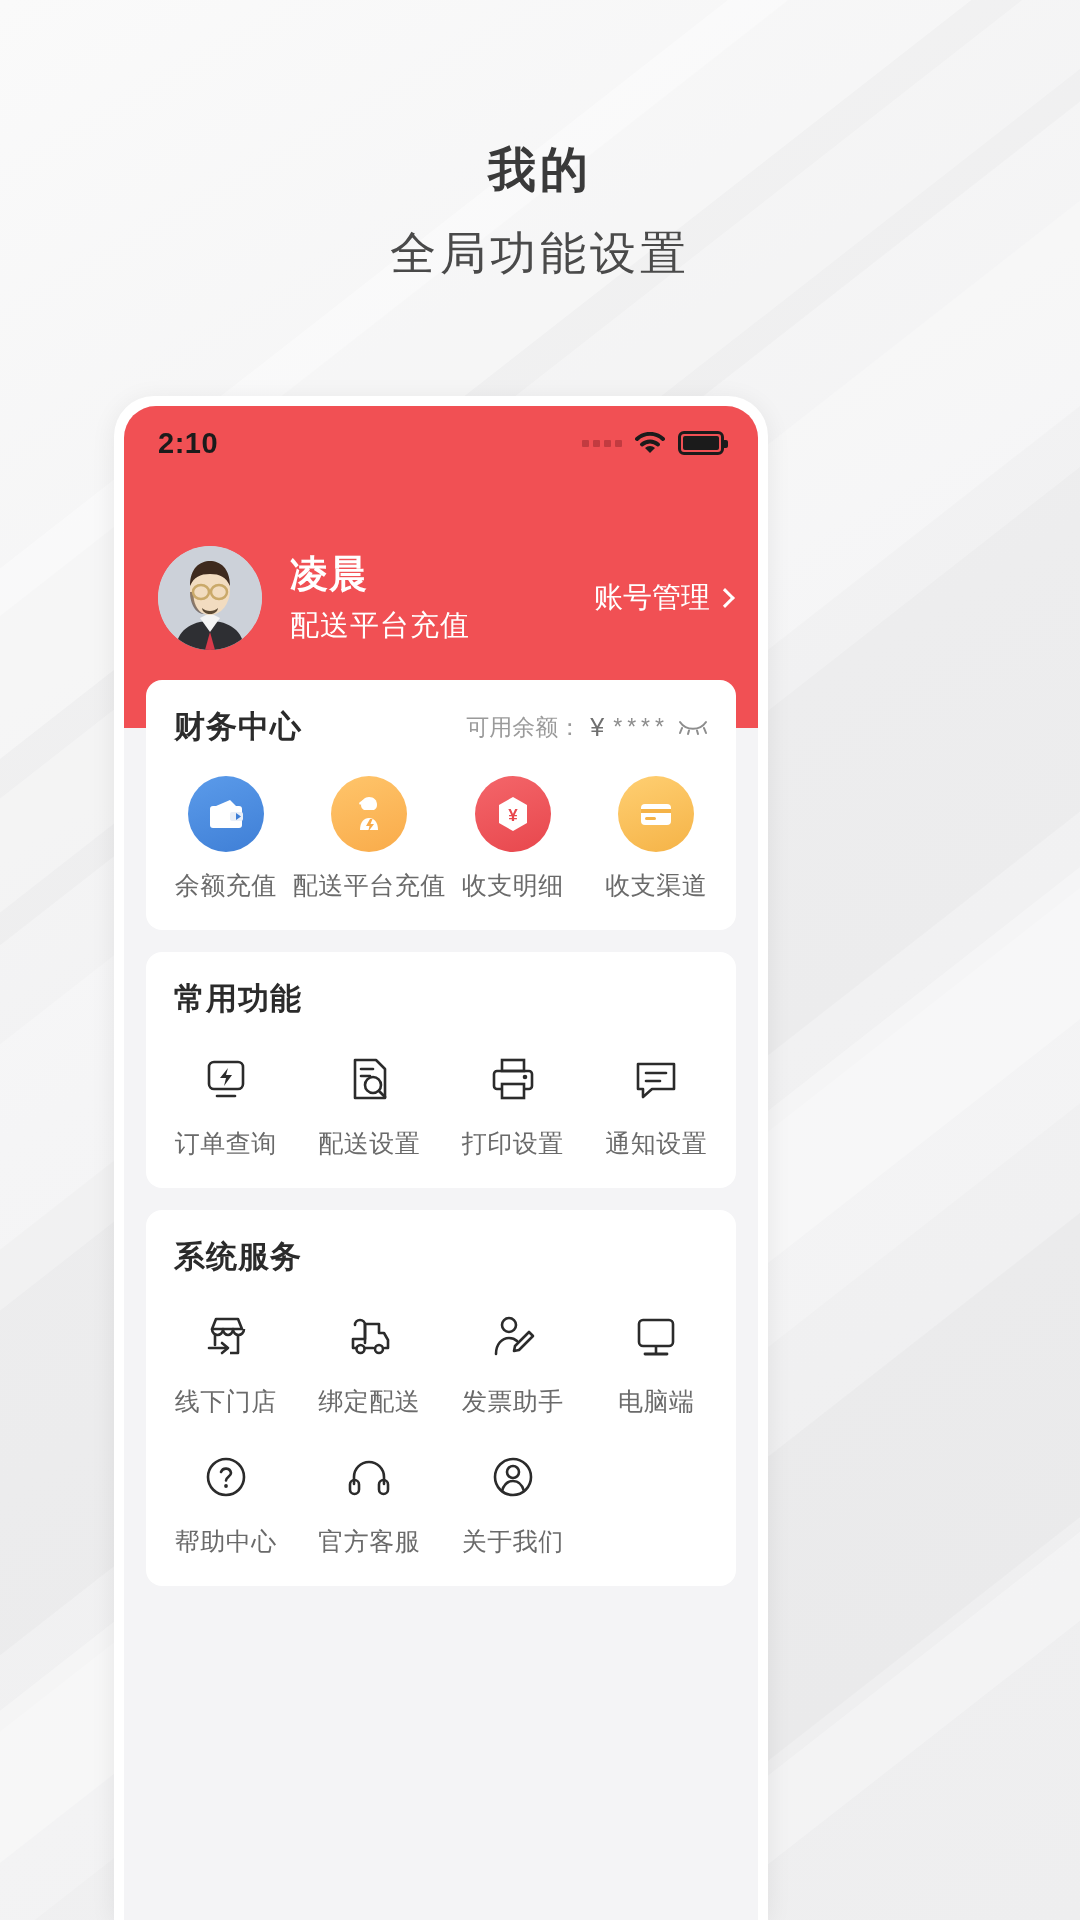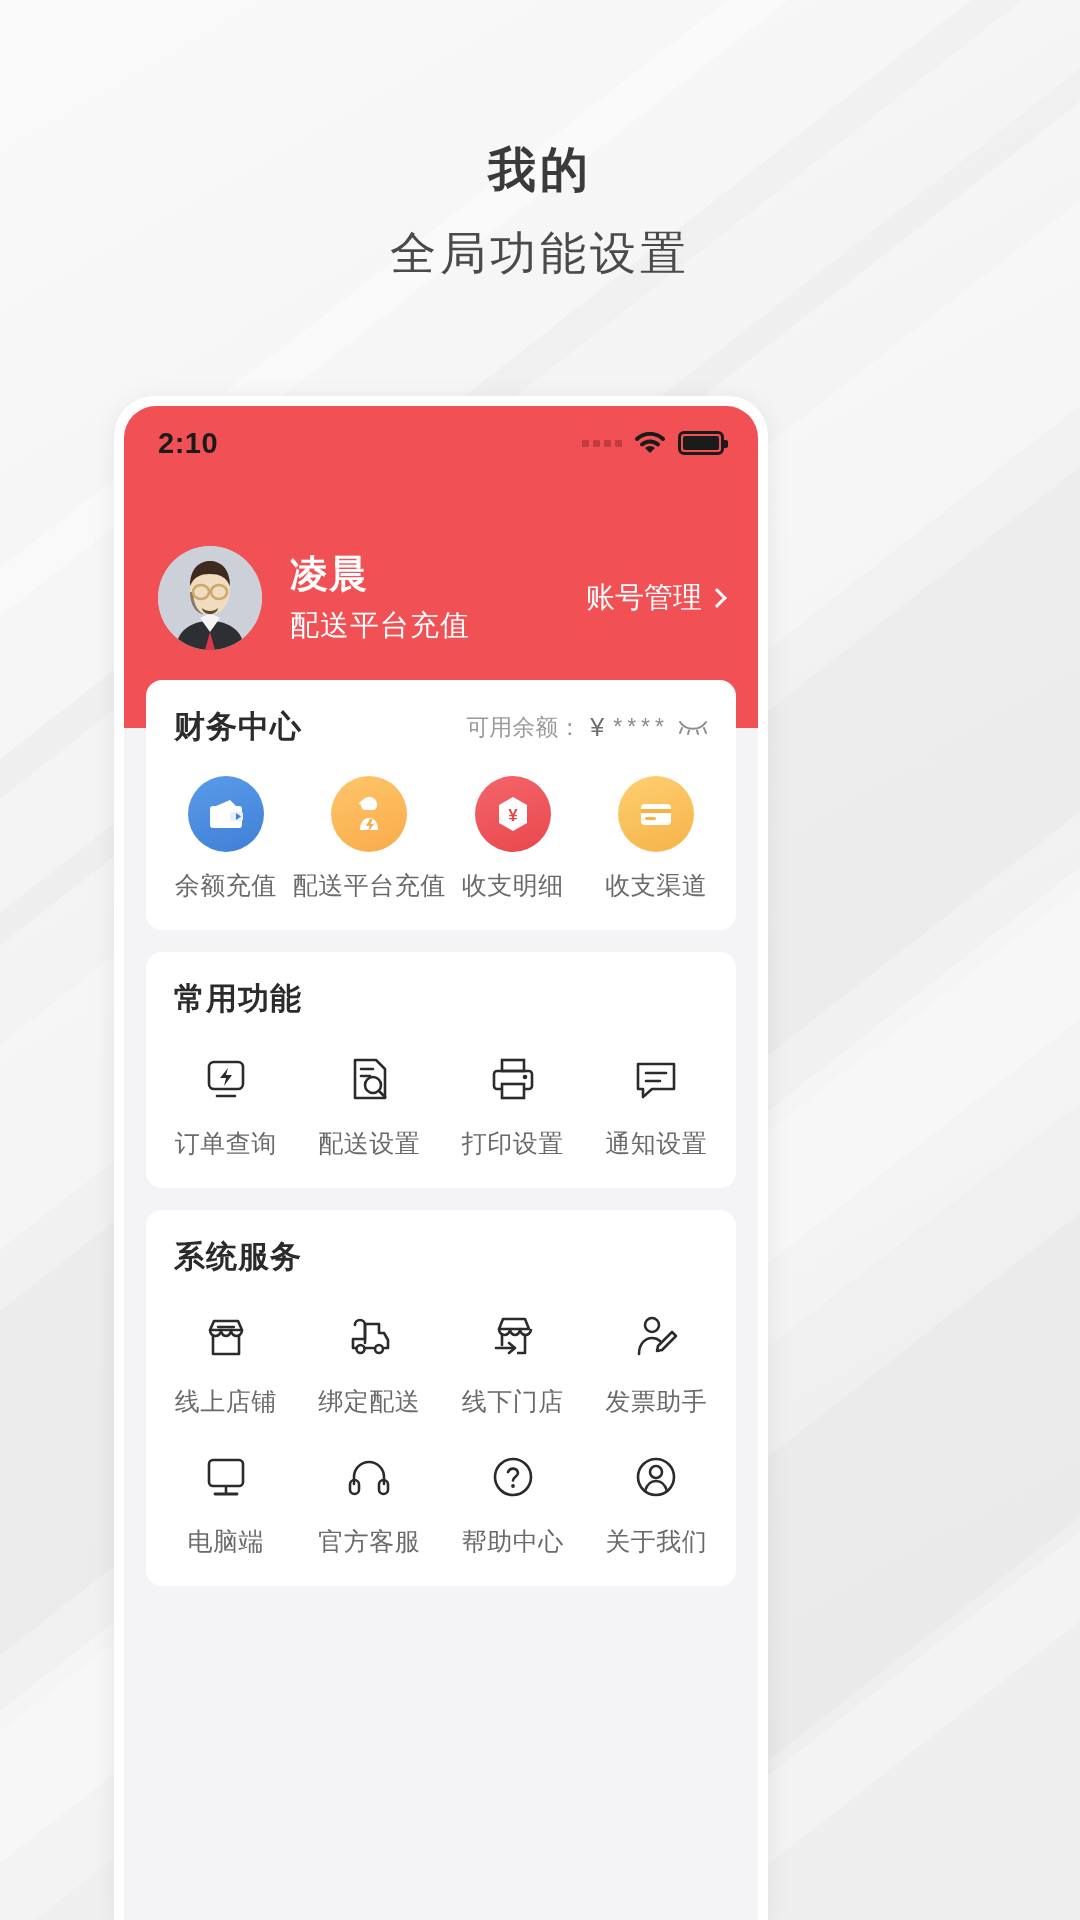--- a/index.html
+++ b/index.html
@@ -85,21 +85,21 @@
   .sig-dots { display: flex; gap: 4px; align-items: flex-end; }
   .sig-dots i { display:block; width: 7px; height: 7px; background: #c23b40; border-radius: 1px; }
   .wifi { position: relative; width: 30px; height: 22px; }
   .battery { width: 46px; height: 24px; border: 3px solid #1b1b1b; border-radius: 6px; position: relative; }
   .battery::after { content:""; position:absolute; right:-7px; top: 6px; width: 4px; height: 8px; background: #1b1b1b; border-radius: 0 2px 2px 0; }
   .battery i { position:absolute; inset: 2px; background:#1b1b1b; border-radius: 2px; display:block; }
 
   .profile {
     display: flex;
     align-items: center;
-    padding: 66px 34px 78px 34px;
+    padding: 66px 26px 78px 34px;
   }
   .avatar {
     width: 104px; height: 104px;
     border-radius: 50%;
     background: #cfd3da;
     overflow: hidden;
     flex: 0 0 auto;
     position: relative;
   }
   .pinfo { margin-left: 28px; flex: 1 1 auto; }
@@ -343,62 +343,51 @@
 
     </div>
   </div>
 
   <div class="card">
     <div class="card-head">
       <div class="card-title">系统服务</div>
     </div>
     <div class="grid">
 
-      <div class="cell">
-        <div class="lineicon">
-          <svg width="54" height="54" viewBox="0 0 54 54">
-            <path d="M11 20 l4-9 h24 l4 9 z" fill="none" stroke="#2b2b2b" stroke-width="2.6" stroke-linejoin="round"></path>
-            <path d="M11 20 c0 4 3 6 5.5 6 s5.5-2 5.5-6 c0 4 3 6 5 6 s5-2 5-6 c0 4 3 6 5.5 6 s5.5-2 5.5-6" fill="none" stroke="#2b2b2b" stroke-width="2.6" stroke-linejoin="round"></path>
-            <path d="M14 26 v18 h26 v-18" fill="none" stroke="#2b2b2b" stroke-width="2.6" stroke-linejoin="round"></path>
-            <line x1="19" y1="17" x2="35" y2="17" stroke="#2b2b2b" stroke-width="2.3" stroke-linecap="round"></line>
-          </svg>
-        </div>
-        <div class="lbl">线上店铺</div>
-      </div>
-
-      <div class="cell">
-        <div class="lineicon">
-          <svg width="54" height="54" viewBox="0 0 54 54">
-            <path d="M13 15 a5 5 0 0 1 10 0 v18" fill="none" stroke="#2b2b2b" stroke-width="2.6" stroke-linecap="round"></path>
-            <path d="M14 38 h-3 v-9 h12 v-15 h14 v9 h5 l4 7 v8 h-3" fill="none" stroke="#2b2b2b" stroke-width="2.6" stroke-linejoin="round" stroke-linecap="round"></path>
-            <line x1="23" y1="38" x2="31" y2="38" stroke="#2b2b2b" stroke-width="2.6" stroke-linecap="round"></line>
-            <circle cx="18.5" cy="39" r="4" fill="#fff" stroke="#2b2b2b" stroke-width="2.6"></circle>
-            <circle cx="37" cy="39" r="4" fill="#fff" stroke="#2b2b2b" stroke-width="2.6"></circle>
-          </svg>
-        </div>
-        <div class="lbl">绑定配送</div>
-      </div>
 
       <div class="cell">
         <div class="lineicon">
           <svg width="54" height="54" viewBox="0 0 54 54">
             <path d="M13 19 l4-10 h22 l4 10 z" fill="none" stroke="#2b2b2b" stroke-width="2.6" stroke-linejoin="round"></path>
             <path d="M13 19 c0 4 3 6 5.5 6 s5.5-2 5.5-6 c0 4 3 6 5 6 s5-2 5-6 c0 4 3 6 5.5 6 s5.5-2 5.5-6" fill="none" stroke="#2b2b2b" stroke-width="2.6" stroke-linejoin="round"></path>
             <path d="M39 25 v18 h-8" fill="none" stroke="#2b2b2b" stroke-width="2.6" stroke-linejoin="round"></path>
             <path d="M16 25 v10" fill="none" stroke="#2b2b2b" stroke-width="2.6" stroke-linecap="round"></path>
             <line x1="10" y1="38" x2="28" y2="38" stroke="#2b2b2b" stroke-width="2.6" stroke-linecap="round"></line>
             <path d="M23 33 l6 5 -6 5" fill="none" stroke="#2b2b2b" stroke-width="2.6" stroke-linecap="round" stroke-linejoin="round"></path>
           </svg>
         </div>
         <div class="lbl">线下门店</div>
       </div>
 
       <div class="cell">
         <div class="lineicon">
           <svg width="54" height="54" viewBox="0 0 54 54">
+            <path d="M13 15 a5 5 0 0 1 10 0 v18" fill="none" stroke="#2b2b2b" stroke-width="2.6" stroke-linecap="round"></path>
+            <path d="M14 38 h-3 v-9 h12 v-15 h14 v9 h5 l4 7 v8 h-3" fill="none" stroke="#2b2b2b" stroke-width="2.6" stroke-linejoin="round" stroke-linecap="round"></path>
+            <line x1="23" y1="38" x2="31" y2="38" stroke="#2b2b2b" stroke-width="2.6" stroke-linecap="round"></line>
+            <circle cx="18.5" cy="39" r="4" fill="#fff" stroke="#2b2b2b" stroke-width="2.6"></circle>
+            <circle cx="37" cy="39" r="4" fill="#fff" stroke="#2b2b2b" stroke-width="2.6"></circle>
+          </svg>
+        </div>
+        <div class="lbl">绑定配送</div>
+      </div>
+
+      <div class="cell">
+        <div class="lineicon">
+          <svg width="54" height="54" viewBox="0 0 54 54">
             <circle cx="23" cy="15" r="7" fill="none" stroke="#2b2b2b" stroke-width="2.6"></circle>
             <path d="M10 44 c0-10 6-16 13-16 c3 0 6 1 8 3" fill="none" stroke="#2b2b2b" stroke-width="2.6" stroke-linecap="round"></path>
             <path d="M43 22 l4 4 -14 14 -5 1 1-5 z" fill="none" stroke="#2b2b2b" stroke-width="2.6" stroke-linejoin="round"></path>
           </svg>
         </div>
         <div class="lbl">发票助手</div>
       </div>
 
       <div class="cell">
         <div class="lineicon">
@@ -407,43 +396,43 @@
             <line x1="27" y1="36" x2="27" y2="43" stroke="#2b2b2b" stroke-width="2.6"></line>
             <line x1="16" y1="44" x2="38" y2="44" stroke="#2b2b2b" stroke-width="2.8" stroke-linecap="round"></line>
           </svg>
         </div>
         <div class="lbl">电脑端</div>
       </div>
 
       <div class="cell">
         <div class="lineicon">
           <svg width="54" height="54" viewBox="0 0 54 54">
+            <circle cx="27" cy="27" r="18" fill="none" stroke="#2b2b2b" stroke-width="2.6"></circle>
+            <path d="M22 22 a5.2 5.2 0 0 1 10 1 c0 3.5-5 4-5 7.5" fill="none" stroke="#2b2b2b" stroke-width="2.6" stroke-linecap="round"></path>
+            <circle cx="27" cy="36" r="1.9" fill="#2b2b2b"></circle>
+          </svg>
+        </div>
+        <div class="lbl">帮助中心</div>
+      </div>
+
+      <div class="cell">
+        <div class="lineicon">
+          <svg width="54" height="54" viewBox="0 0 54 54">
             <path d="M12 34 V27 a15 15 0 0 1 30 0 v7" fill="none" stroke="#2b2b2b" stroke-width="2.6" stroke-linecap="round"></path>
             <rect x="8" y="30" width="9" height="14" rx="4.5" fill="none" stroke="#2b2b2b" stroke-width="2.6"></rect>
             <rect x="37" y="30" width="9" height="14" rx="4.5" fill="none" stroke="#2b2b2b" stroke-width="2.6"></rect>
           </svg>
         </div>
         <div class="lbl">官方客服</div>
       </div>
 
       <div class="cell">
         <div class="lineicon">
           <svg width="54" height="54" viewBox="0 0 54 54">
             <circle cx="27" cy="27" r="18" fill="none" stroke="#2b2b2b" stroke-width="2.6"></circle>
-            <path d="M22 22 a5.2 5.2 0 0 1 10 1 c0 3.5-5 4-5 7.5" fill="none" stroke="#2b2b2b" stroke-width="2.6" stroke-linecap="round"></path>
-            <circle cx="27" cy="36" r="1.9" fill="#2b2b2b"></circle>
-          </svg>
-        </div>
-        <div class="lbl">帮助中心</div>
-      </div>
-
-      <div class="cell">
-        <div class="lineicon">
-          <svg width="54" height="54" viewBox="0 0 54 54">
-            <circle cx="27" cy="27" r="18" fill="none" stroke="#2b2b2b" stroke-width="2.6"></circle>
             <circle cx="27" cy="22" r="6" fill="none" stroke="#2b2b2b" stroke-width="2.6"></circle>
             <path d="M16 41 c2-7 6-10 11-10 s9 3 11 10" fill="none" stroke="#2b2b2b" stroke-width="2.6" stroke-linecap="round"></path>
           </svg>
         </div>
         <div class="lbl">关于我们</div>
       </div>
 
 
     </div>
   </div>

